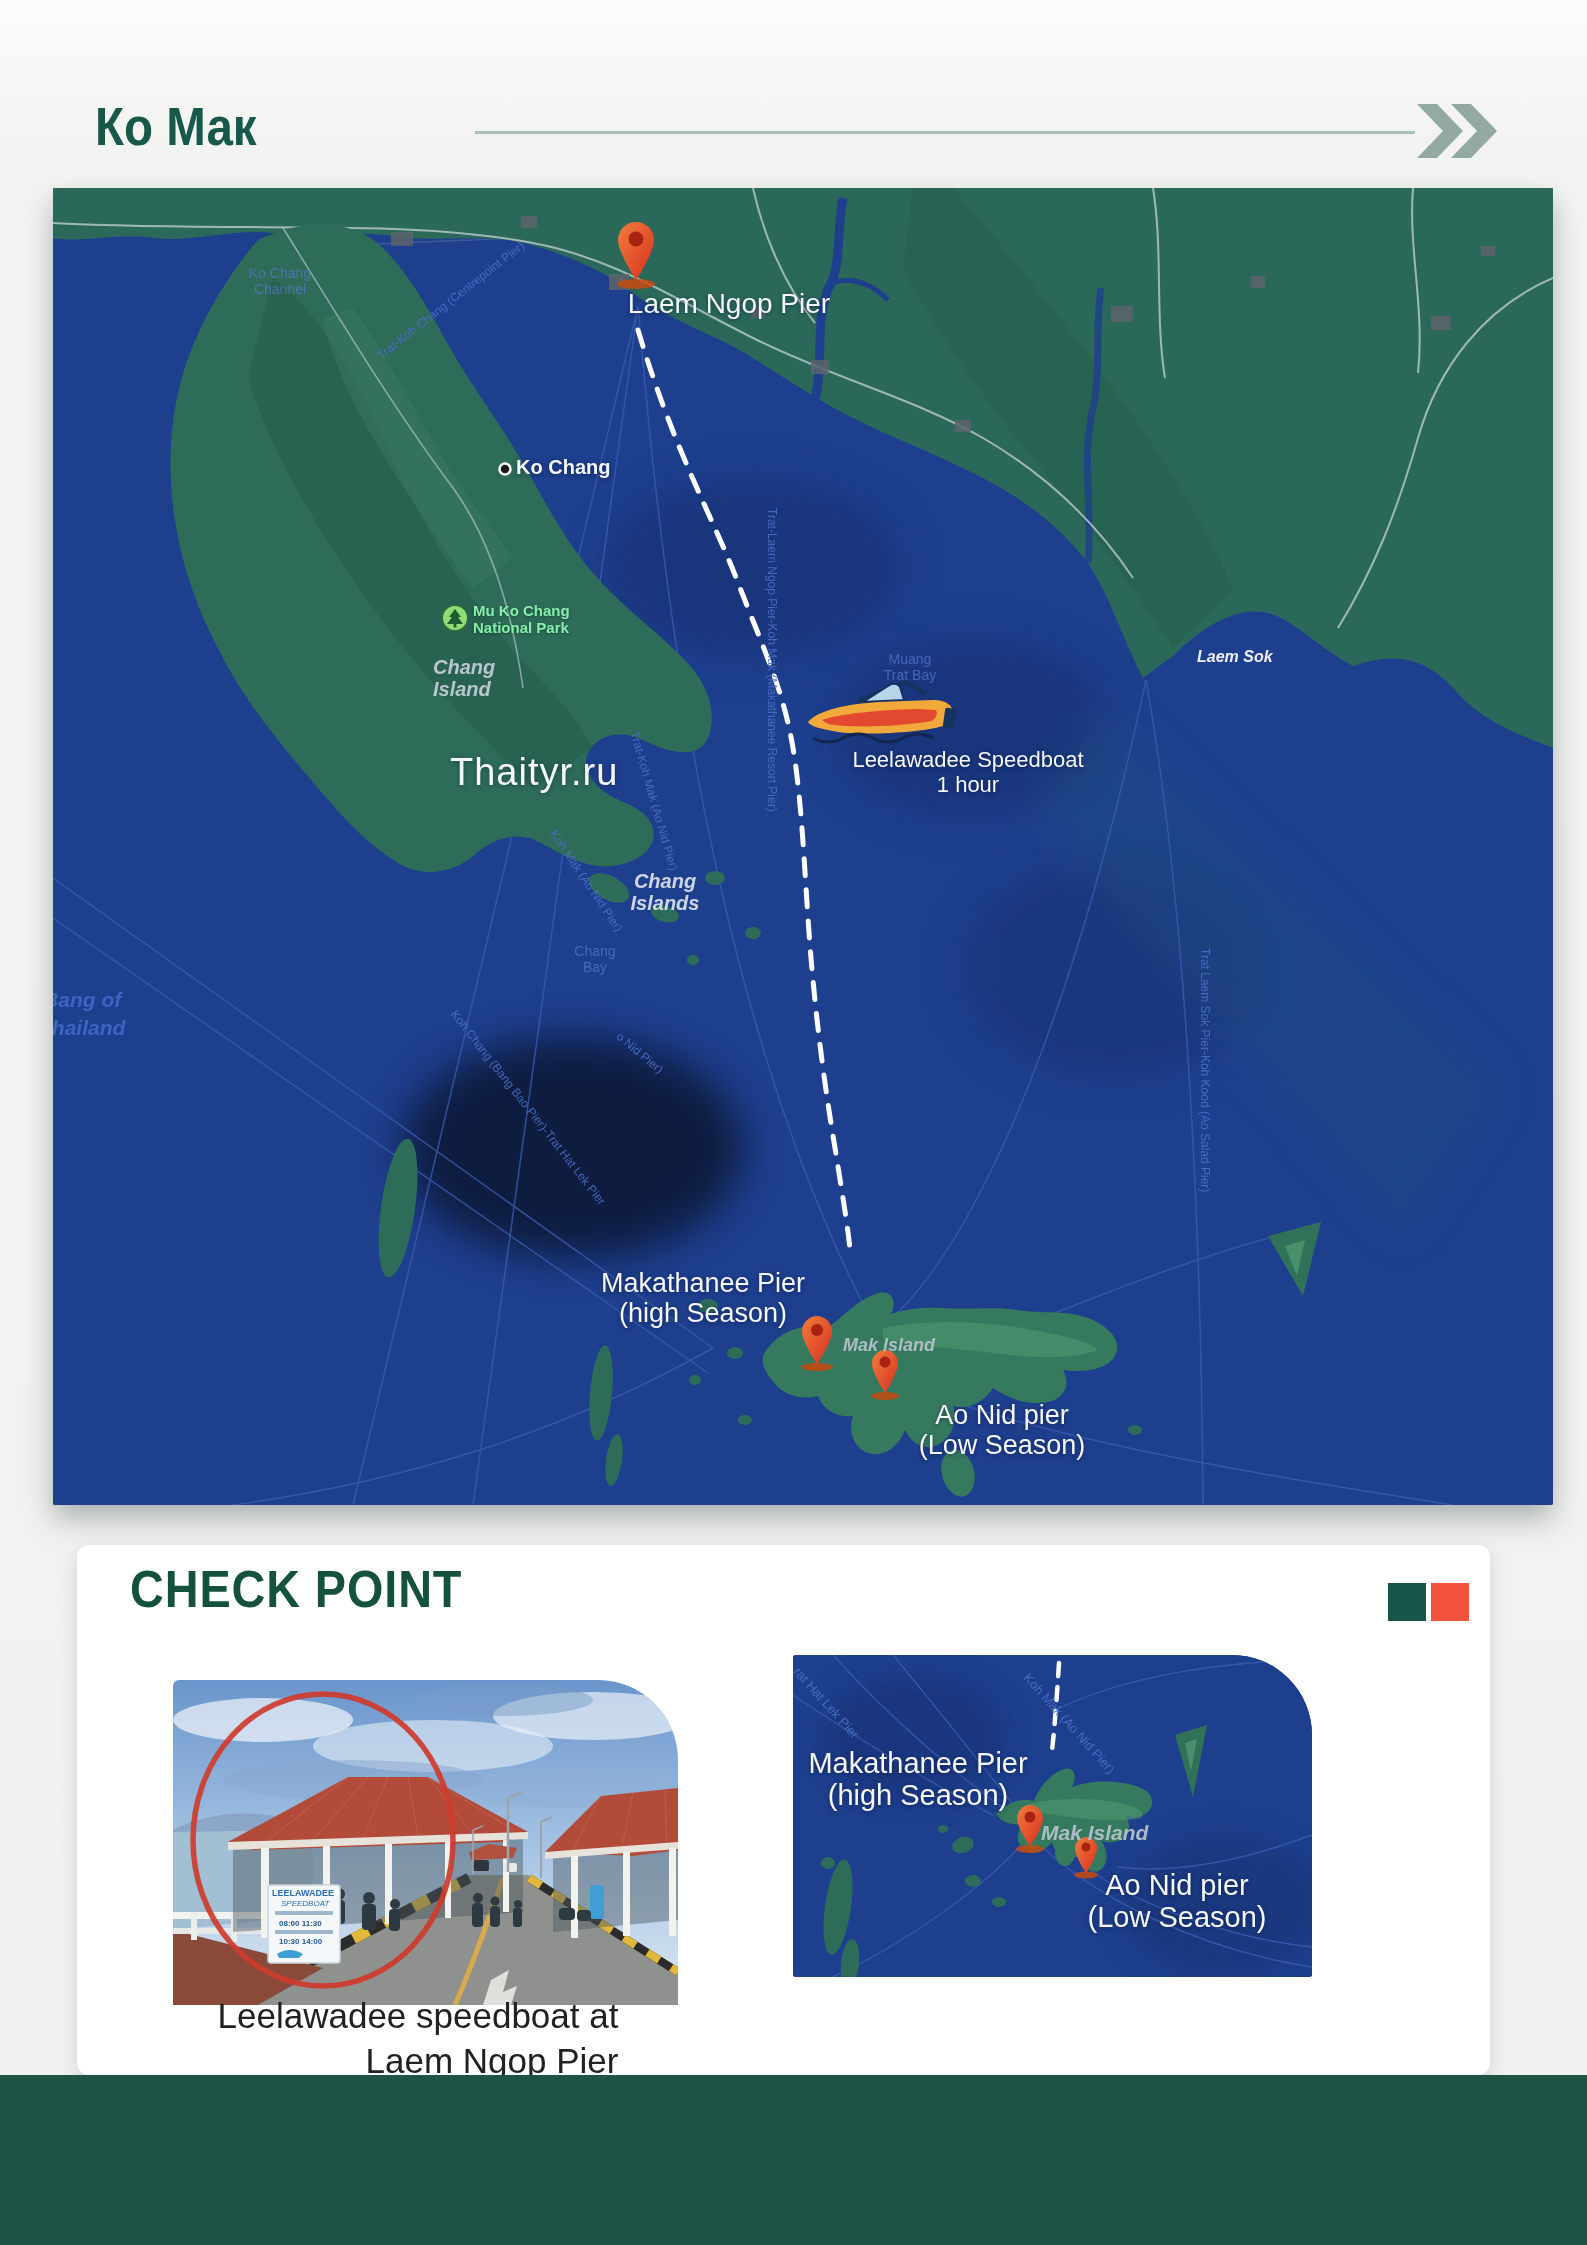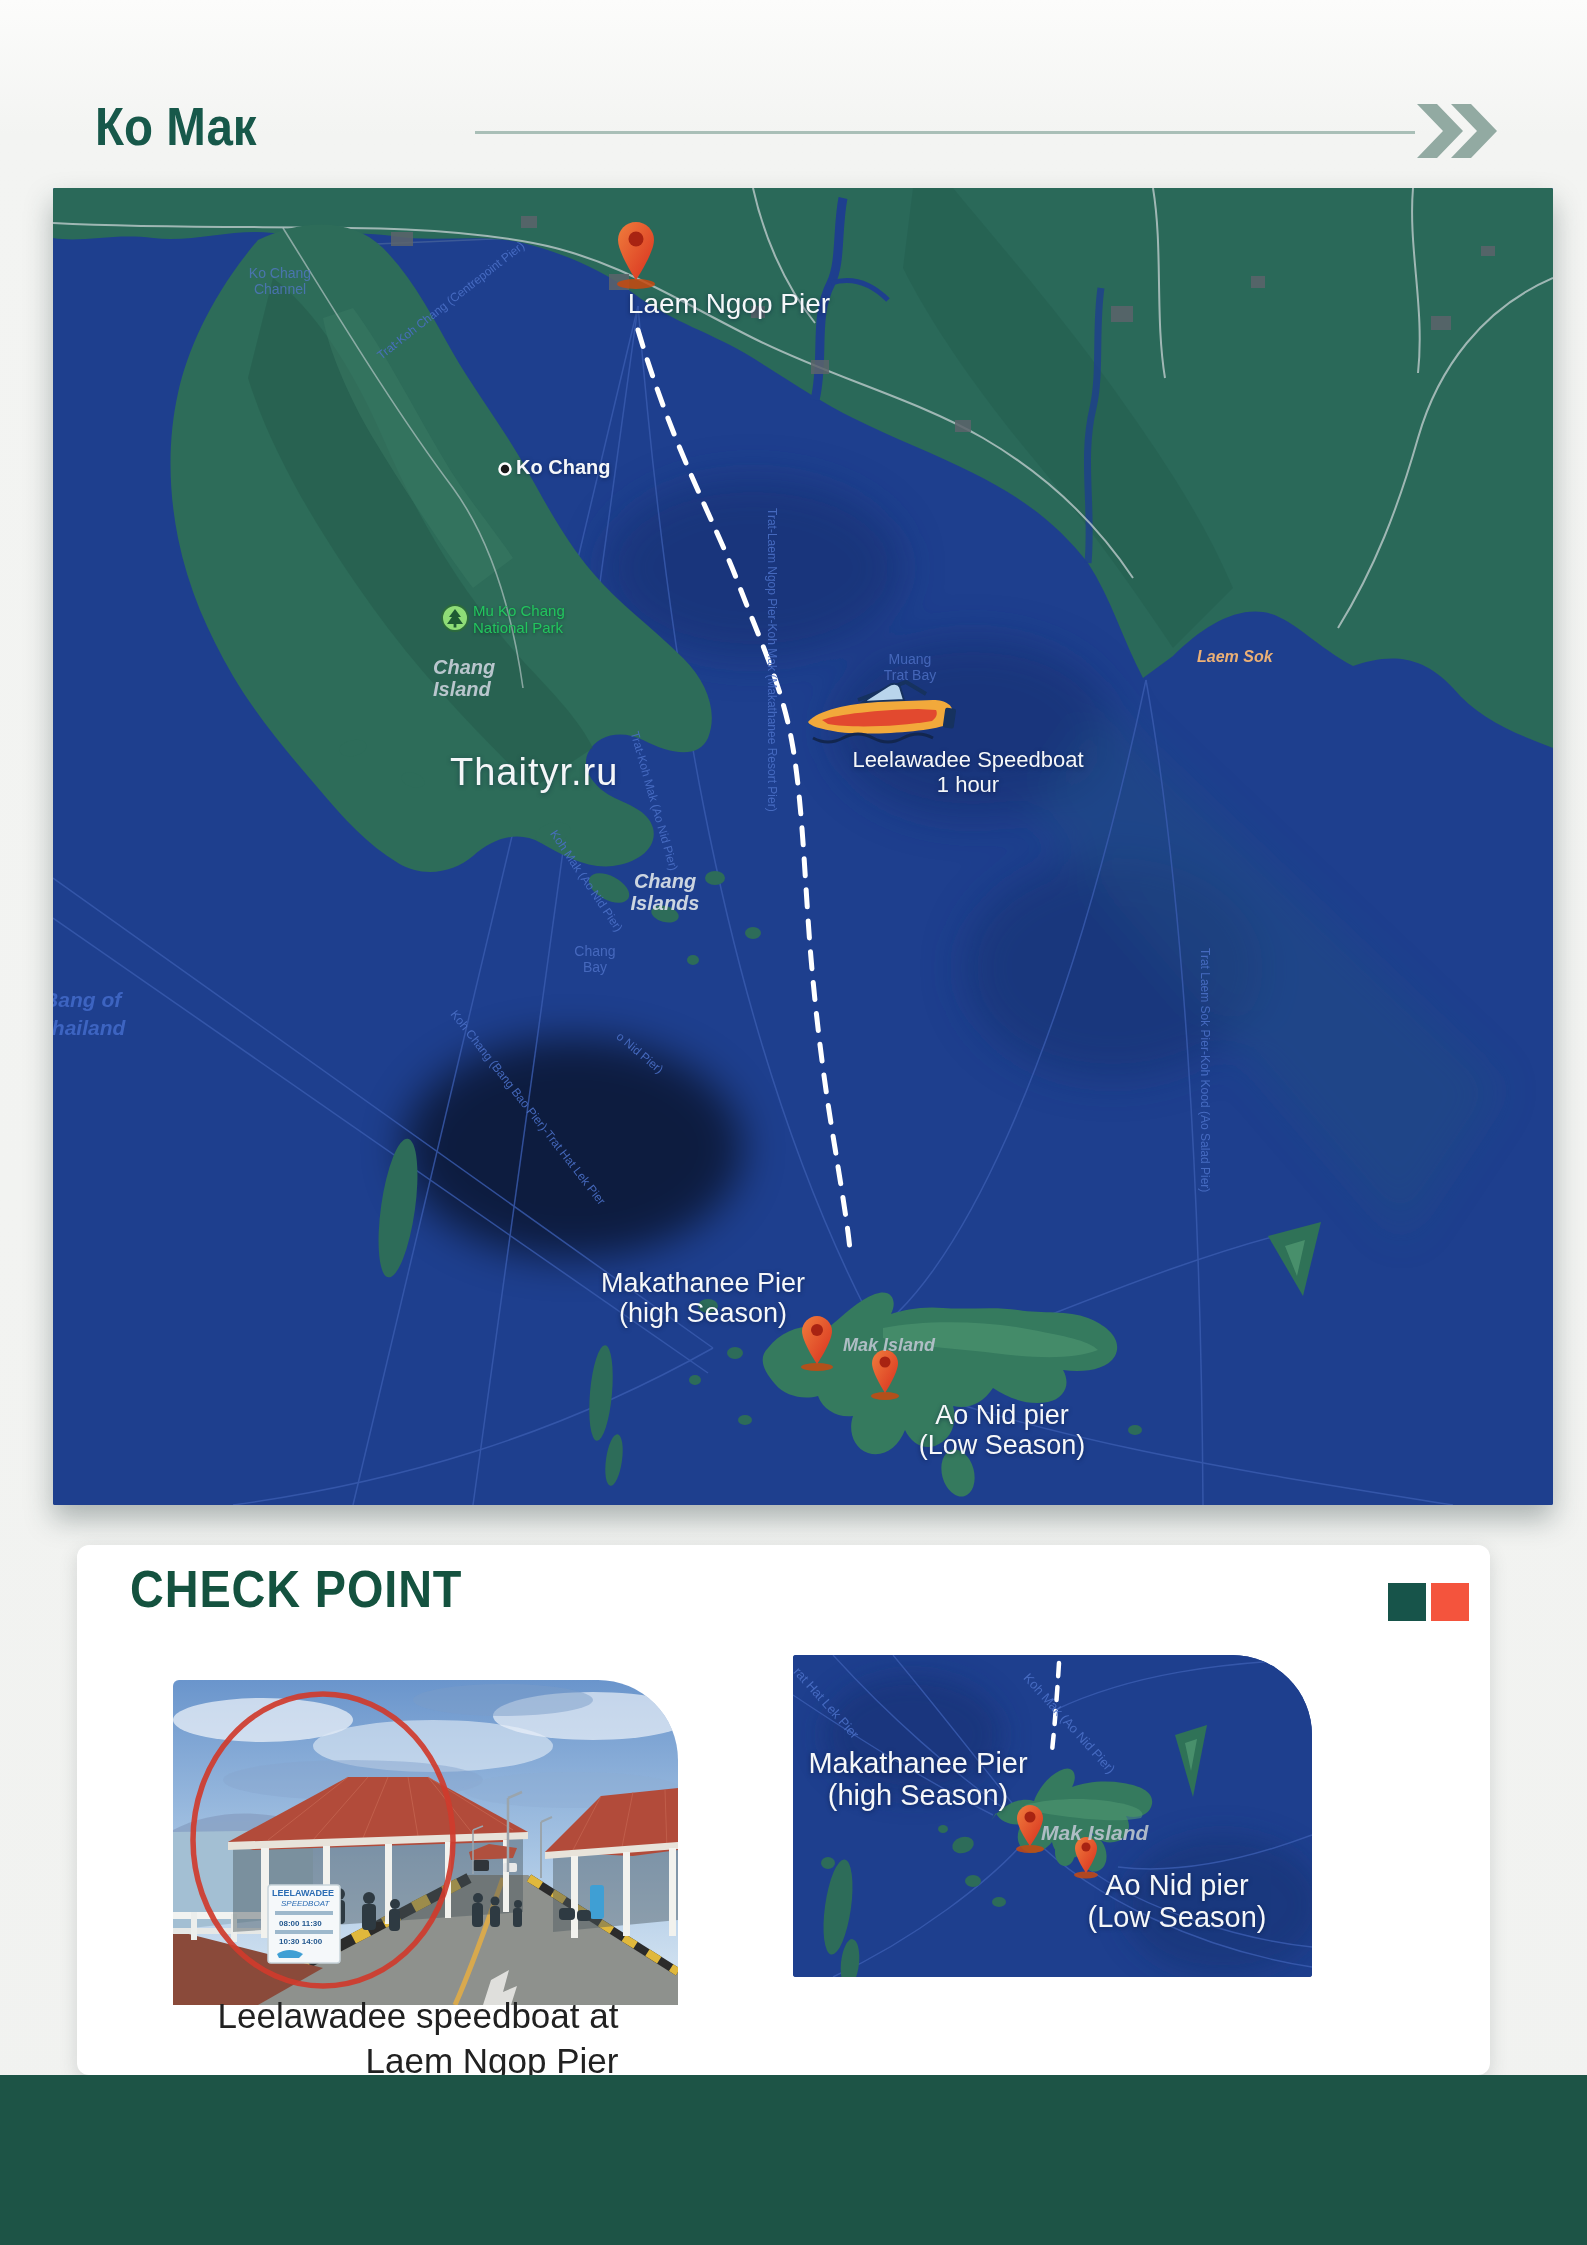--- a/index.html
+++ b/index.html
@@ -210,21 +210,21 @@
   <div class="lbl ctr bay" style="left:227px;top:78px;font-size:14px">
     <div>Ko Chang</div>
       <div>Channel</div>
   </div>
   <div class="lbl route" style="left:322px;top:164px;transform:rotate(-38deg)">Trat-Koh Chang (Centrepoint Pier)</div>
 
   <div class="lbl ctr white-lbl" style="left:676px;top:100px;font-size:28px">Laem Ngop Pier</div>
 
   <div class="lbl white-lbl" style="left:463px;top:268px;font-size:20px;font-weight:bold">Ko Chang</div>
 
-  <div class="lbl" style="left:420px;top:415px;font-size:15px;font-weight:normal;color:#22c55e;text-shadow:0 1px 3px rgba(10,40,20,.5)">
+  <div class="lbl" style="left:420px;top:415px;font-size:15px;font-weight:bold;color:#86efac;text-shadow:0 1px 3px rgba(10,40,20,.5)">
     <div>Mu Ko Chang</div>
       <div>National Park</div>
   </div>
 
   <div class="lbl terrain" style="left:380px;top:468px;font-size:20px">
     <div>Chang</div>
       <div>Island</div>
   </div>
 
   <div class="lbl watermark" style="left:397px;top:563px">Thaityr.ru</div>
@@ -232,21 +232,21 @@
   <div class="lbl ctr bay" style="left:857px;top:464px;font-size:14px">
     <div>Muang</div>
       <div>Trat Bay</div>
   </div>
 
   <div class="lbl ctr white-lbl" style="left:915px;top:560px;font-size:22px">
     <div>Leelawadee Speedboat</div>
       <div>1 hour</div>
   </div>
 
-  <div class="lbl terrain" style="left:1144px;top:460px;font-size:16px;color:#fdba74">Laem Sok</div>
+  <div class="lbl terrain" style="left:1144px;top:460px;font-size:16px;color:#ffffff">Laem Sok</div>
 
   <div class="lbl ctr terrain" style="left:612px;top:682px;font-size:20px;color:#dbe2e8">
     <div>Chang</div>
       <div>Islands</div>
   </div>
 
   <div class="lbl ctr bay" style="left:542px;top:756px;font-size:14px">
     <div>Chang</div>
       <div>Bay</div>
   </div>

